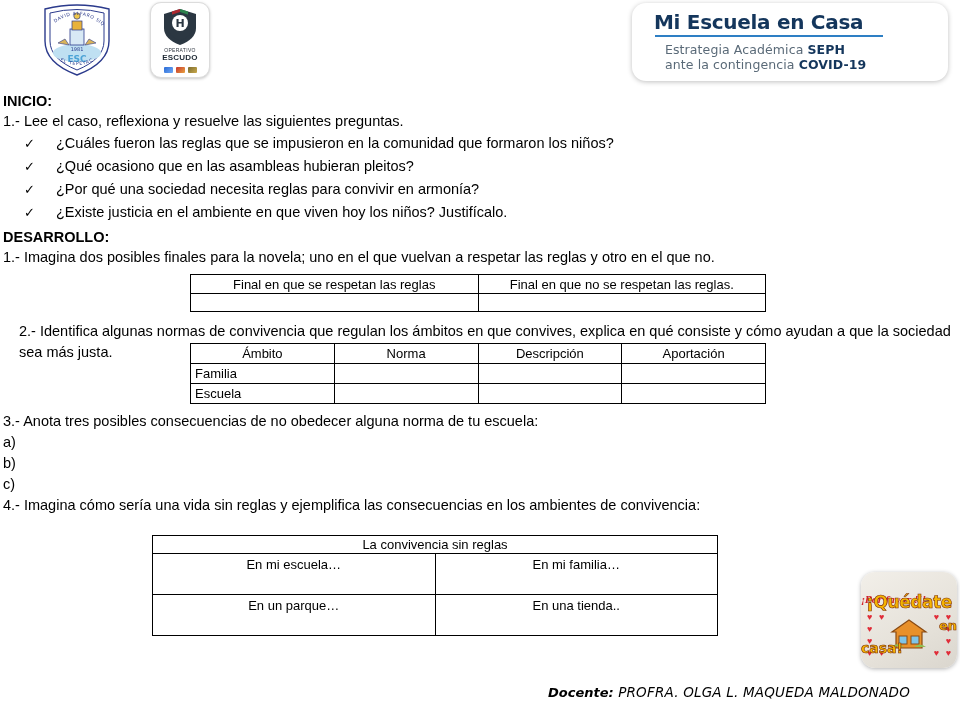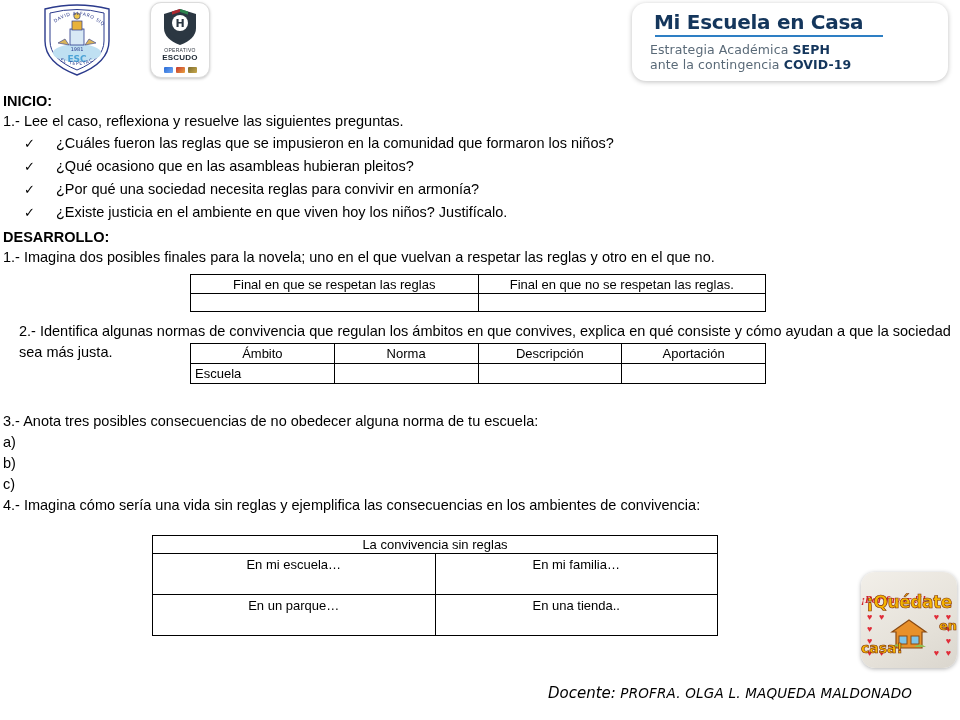--- a/index.html
+++ b/index.html
@@ -154,21 +154,21 @@
   }
   .mec-rule {
     height: 2px;
     background: #2e7fc4;
     margin: 1px 0 5px 23px;
     width: 228px;
   }
   .mec-s1, .mec-s2 {
     font-size: 12.5px;
     color: #5a6a78;
-    padding-left: 18px;
+    padding-left: 33px;
     line-height: 15px;
     letter-spacing: 0.1px;
     font-family: "DejaVu Sans", sans-serif;
   }
   .mec-s1 b, .mec-s2 b {
     color: #14365c;
     font-weight: bold;
   }
 
   
@@ -325,22 +325,22 @@
   .docente {
     position: absolute;
     left: 548px;
     top: 684px;
     font-size: 14px;
     font-style: italic;
     white-space: nowrap;
     font-family: "DejaVu Sans", sans-serif;
   }
   .docente b {
-    font-weight: normal;
-    font-size: 15px;
+    font-weight: bold;
+    font-size: 13px;
   }
   .docente .dv {
     font-size: 13.5px;
     font-style: italic;
     letter-spacing: 0.2px;
   }
 </style>
 </head>
 <body>
 
@@ -432,20 +432,26 @@
     <div class="q2text">2.- Identifica algunas normas de convivencia que regulan los ámbitos en que convives, explica en qué consiste y cómo ayudan a que la sociedad sea más justa.</div>
     <table class="tbl2" style="top:22px;">
       <tbody>
           <tr>
         <td class="hd">Ámbito</td>
         <td class="hd">Norma</td>
         <td class="hd">Descripción</td>
         <td class="hd">Aportación</td>
       </tr>
       <tr>
+        <td class="lbl">Familia</td>
+        <td></td>
+        <td></td>
+        <td></td>
+      </tr>
+      <tr>
         <td class="lbl">Escuela</td>
         <td></td>
         <td></td>
         <td></td>
       </tr>
     </tbody>
       </table>
   </div>
 
   <div class="line" style="margin-top:28px;">3.- Anota tres posibles consecuencias de no obedecer alguna norma de tu escuela:</div>

